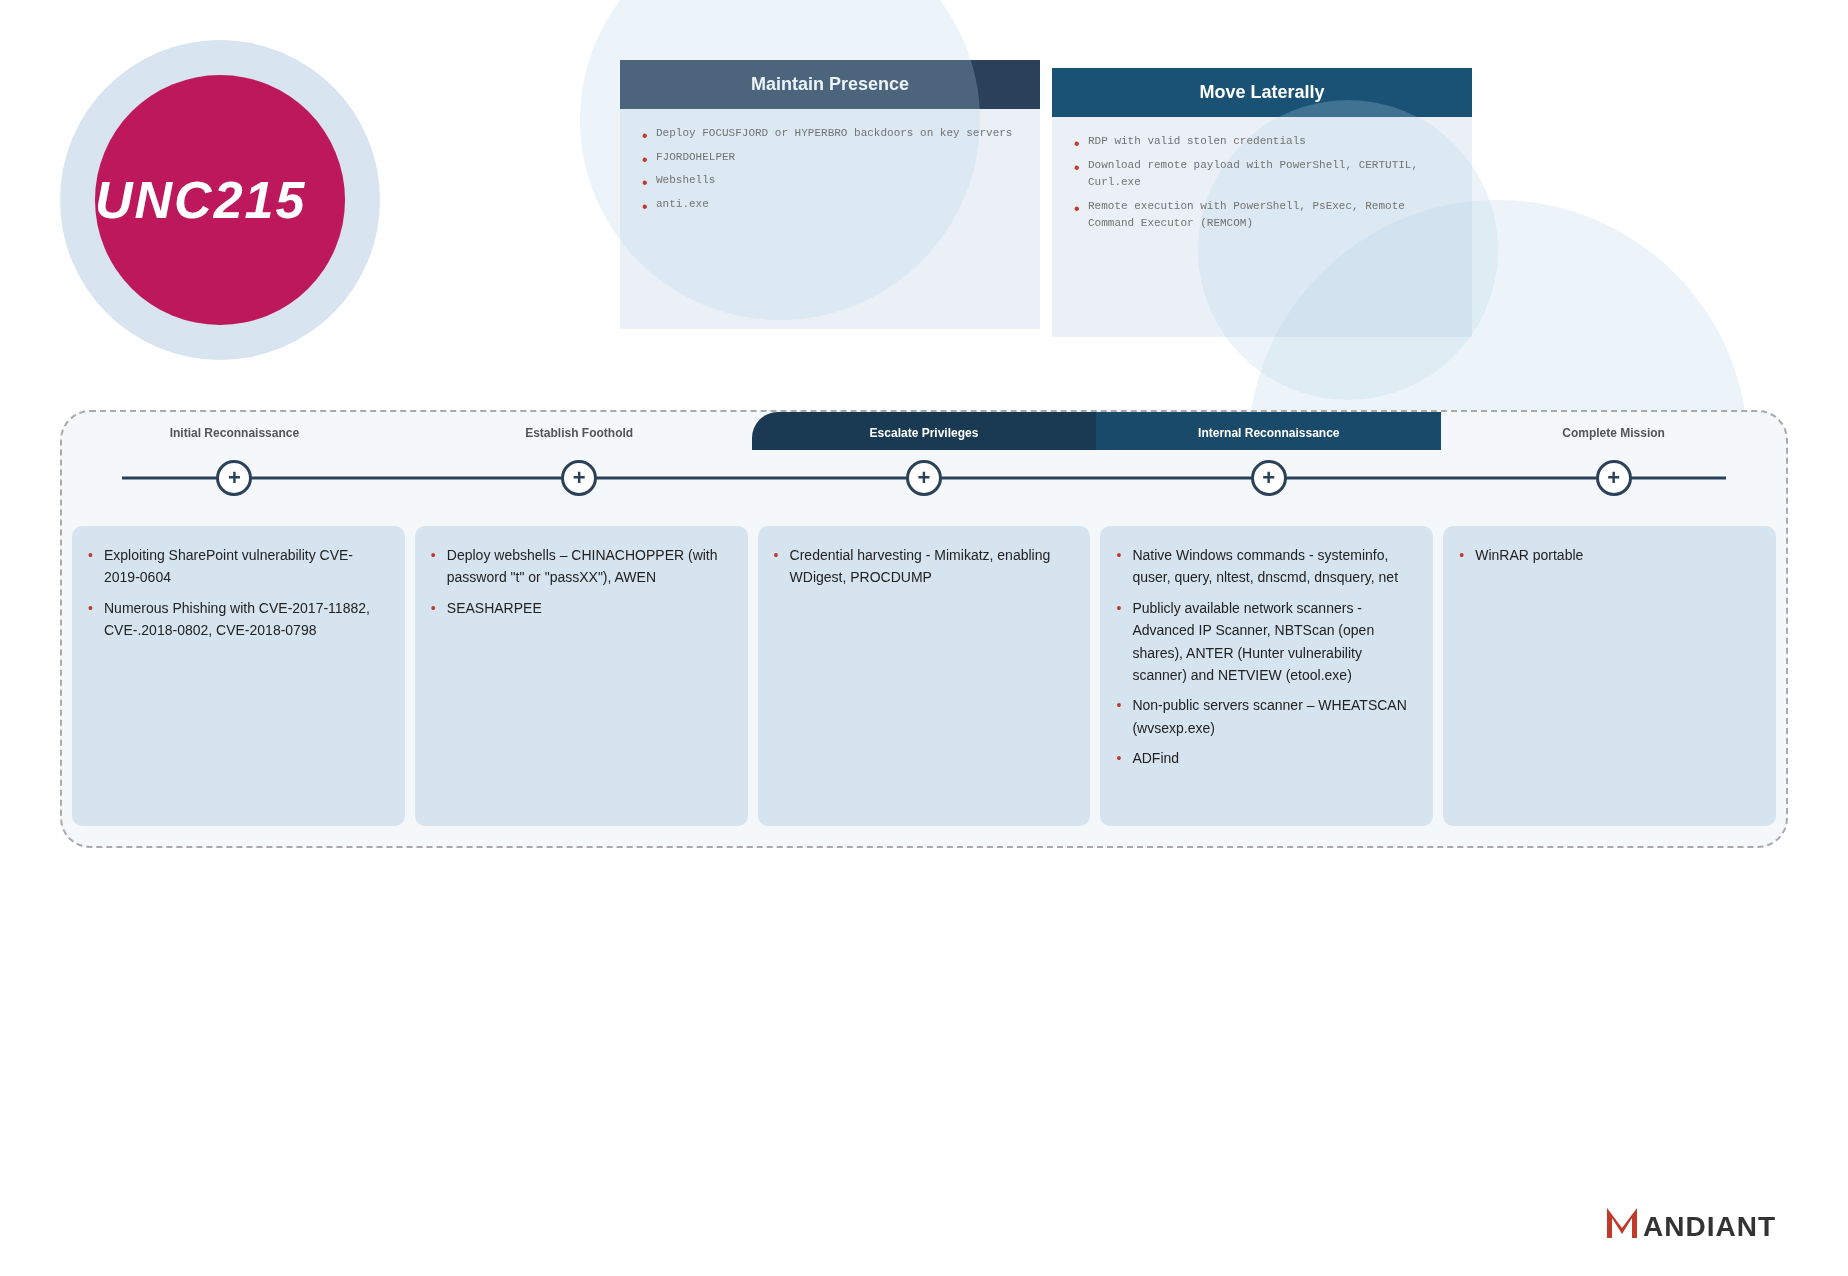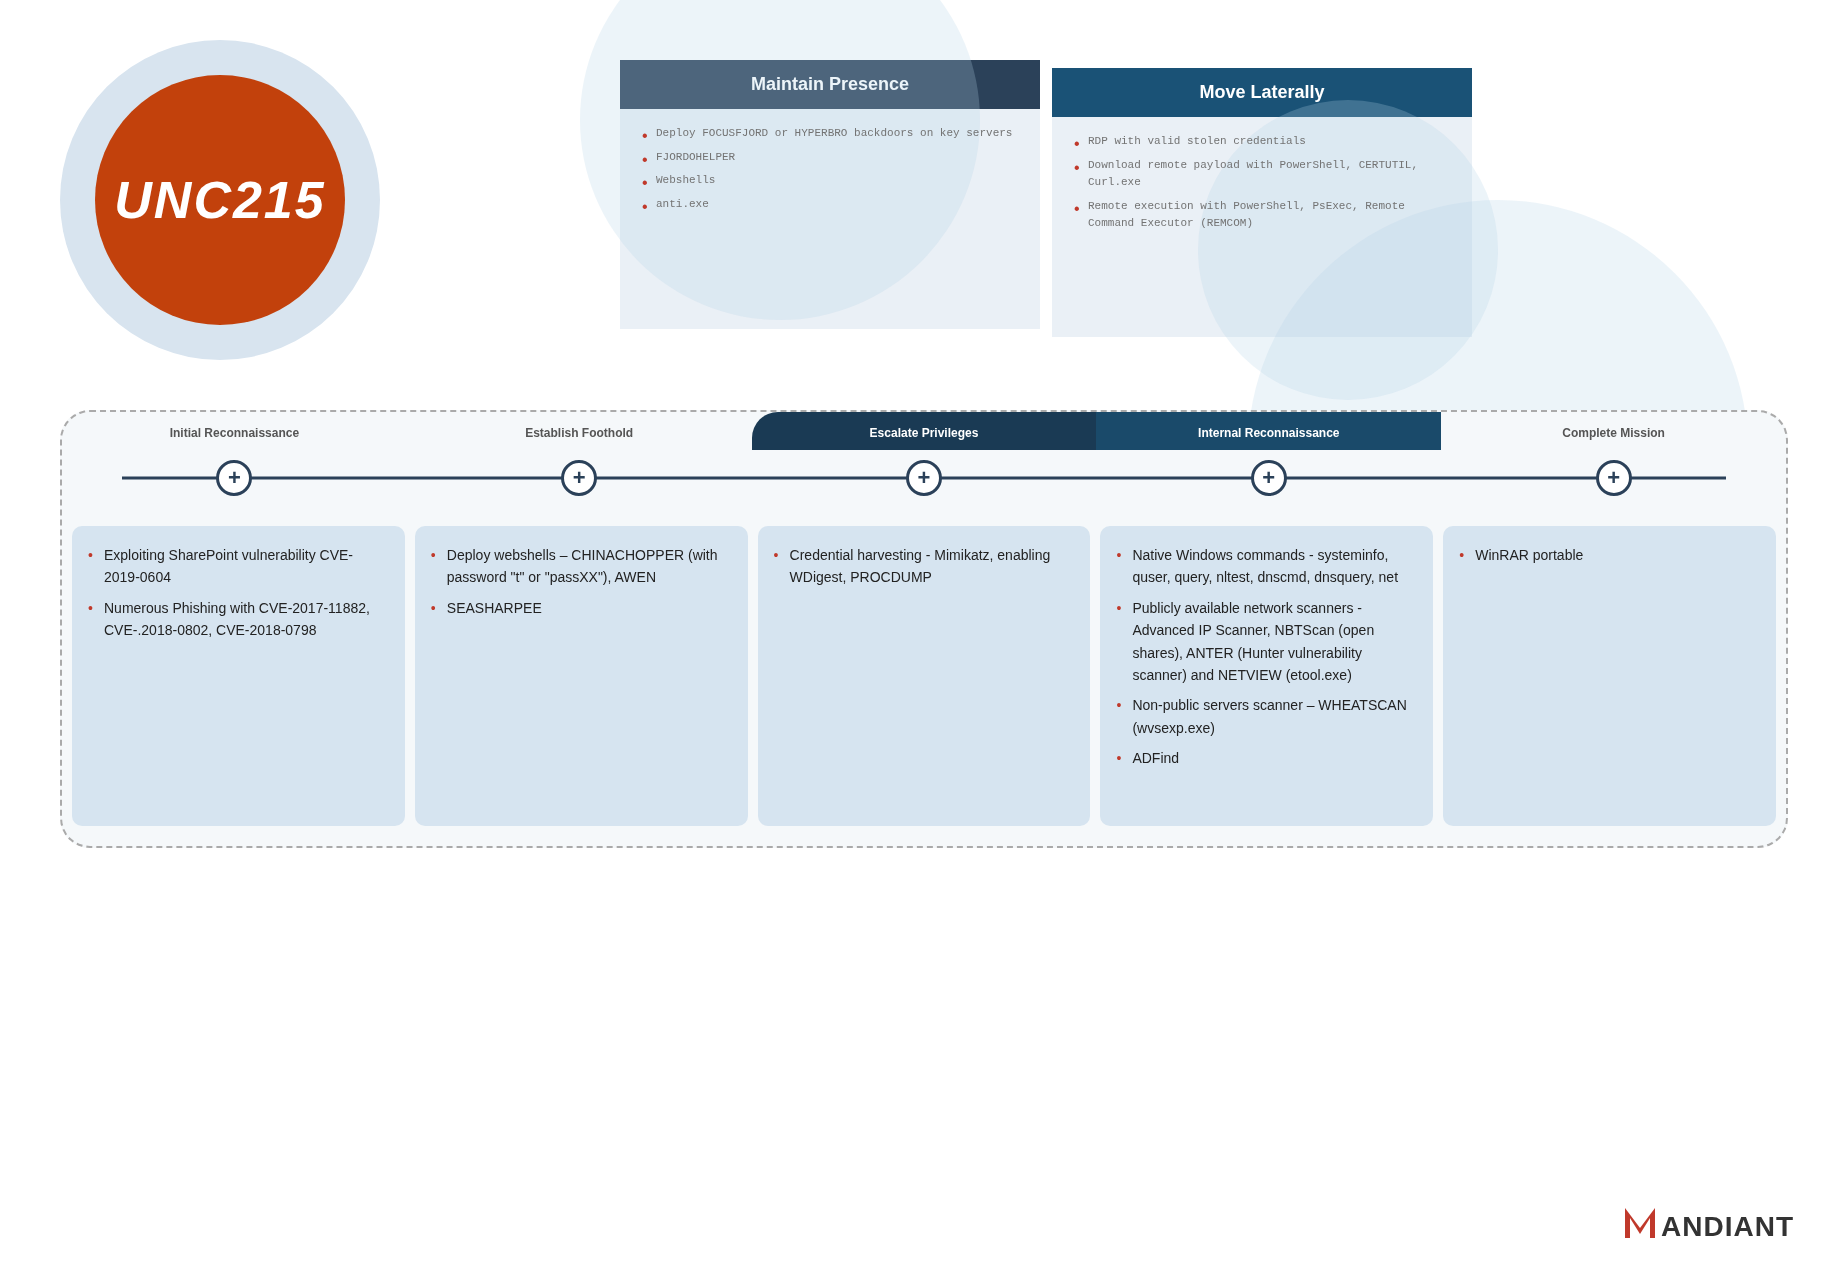--- a/index.html
+++ b/index.html
@@ -33,26 +33,26 @@
       height: 320px;
       border-radius: 50%;
       background: #d8e4ef;
       top: 0; left: 0;
     }
     .logo-main-circle {
       position: absolute;
       width: 250px;
       height: 250px;
       border-radius: 50%;
-      background: #c2410c;
+      background: #be185d;
       top: 35px;
       left: 35px;
       display: flex;
       align-items: center;
-      justify-content: center;
+      justify-content: flex-start;
     }
     .logo-text {
       color: #fff;
       font-size: 52px;
       font-weight: 900;
       letter-spacing: 2px;
       font-style: italic;
     }
 
     
@@ -237,21 +237,21 @@
       content: '•';
       color: #c0392b;
       position: absolute;
       left: 0;
     }
 
     
     .mandiant-logo {
       position: absolute;
       bottom: 30px;
-      right: 54px;
+      right: 72px;
       display: flex;
       align-items: center;
       gap: 6px;
       font-size: 28px;
       font-weight: 900;
       color: #333;
       letter-spacing: 1px;
     }
     .mandiant-m {
       color: #c0392b;

